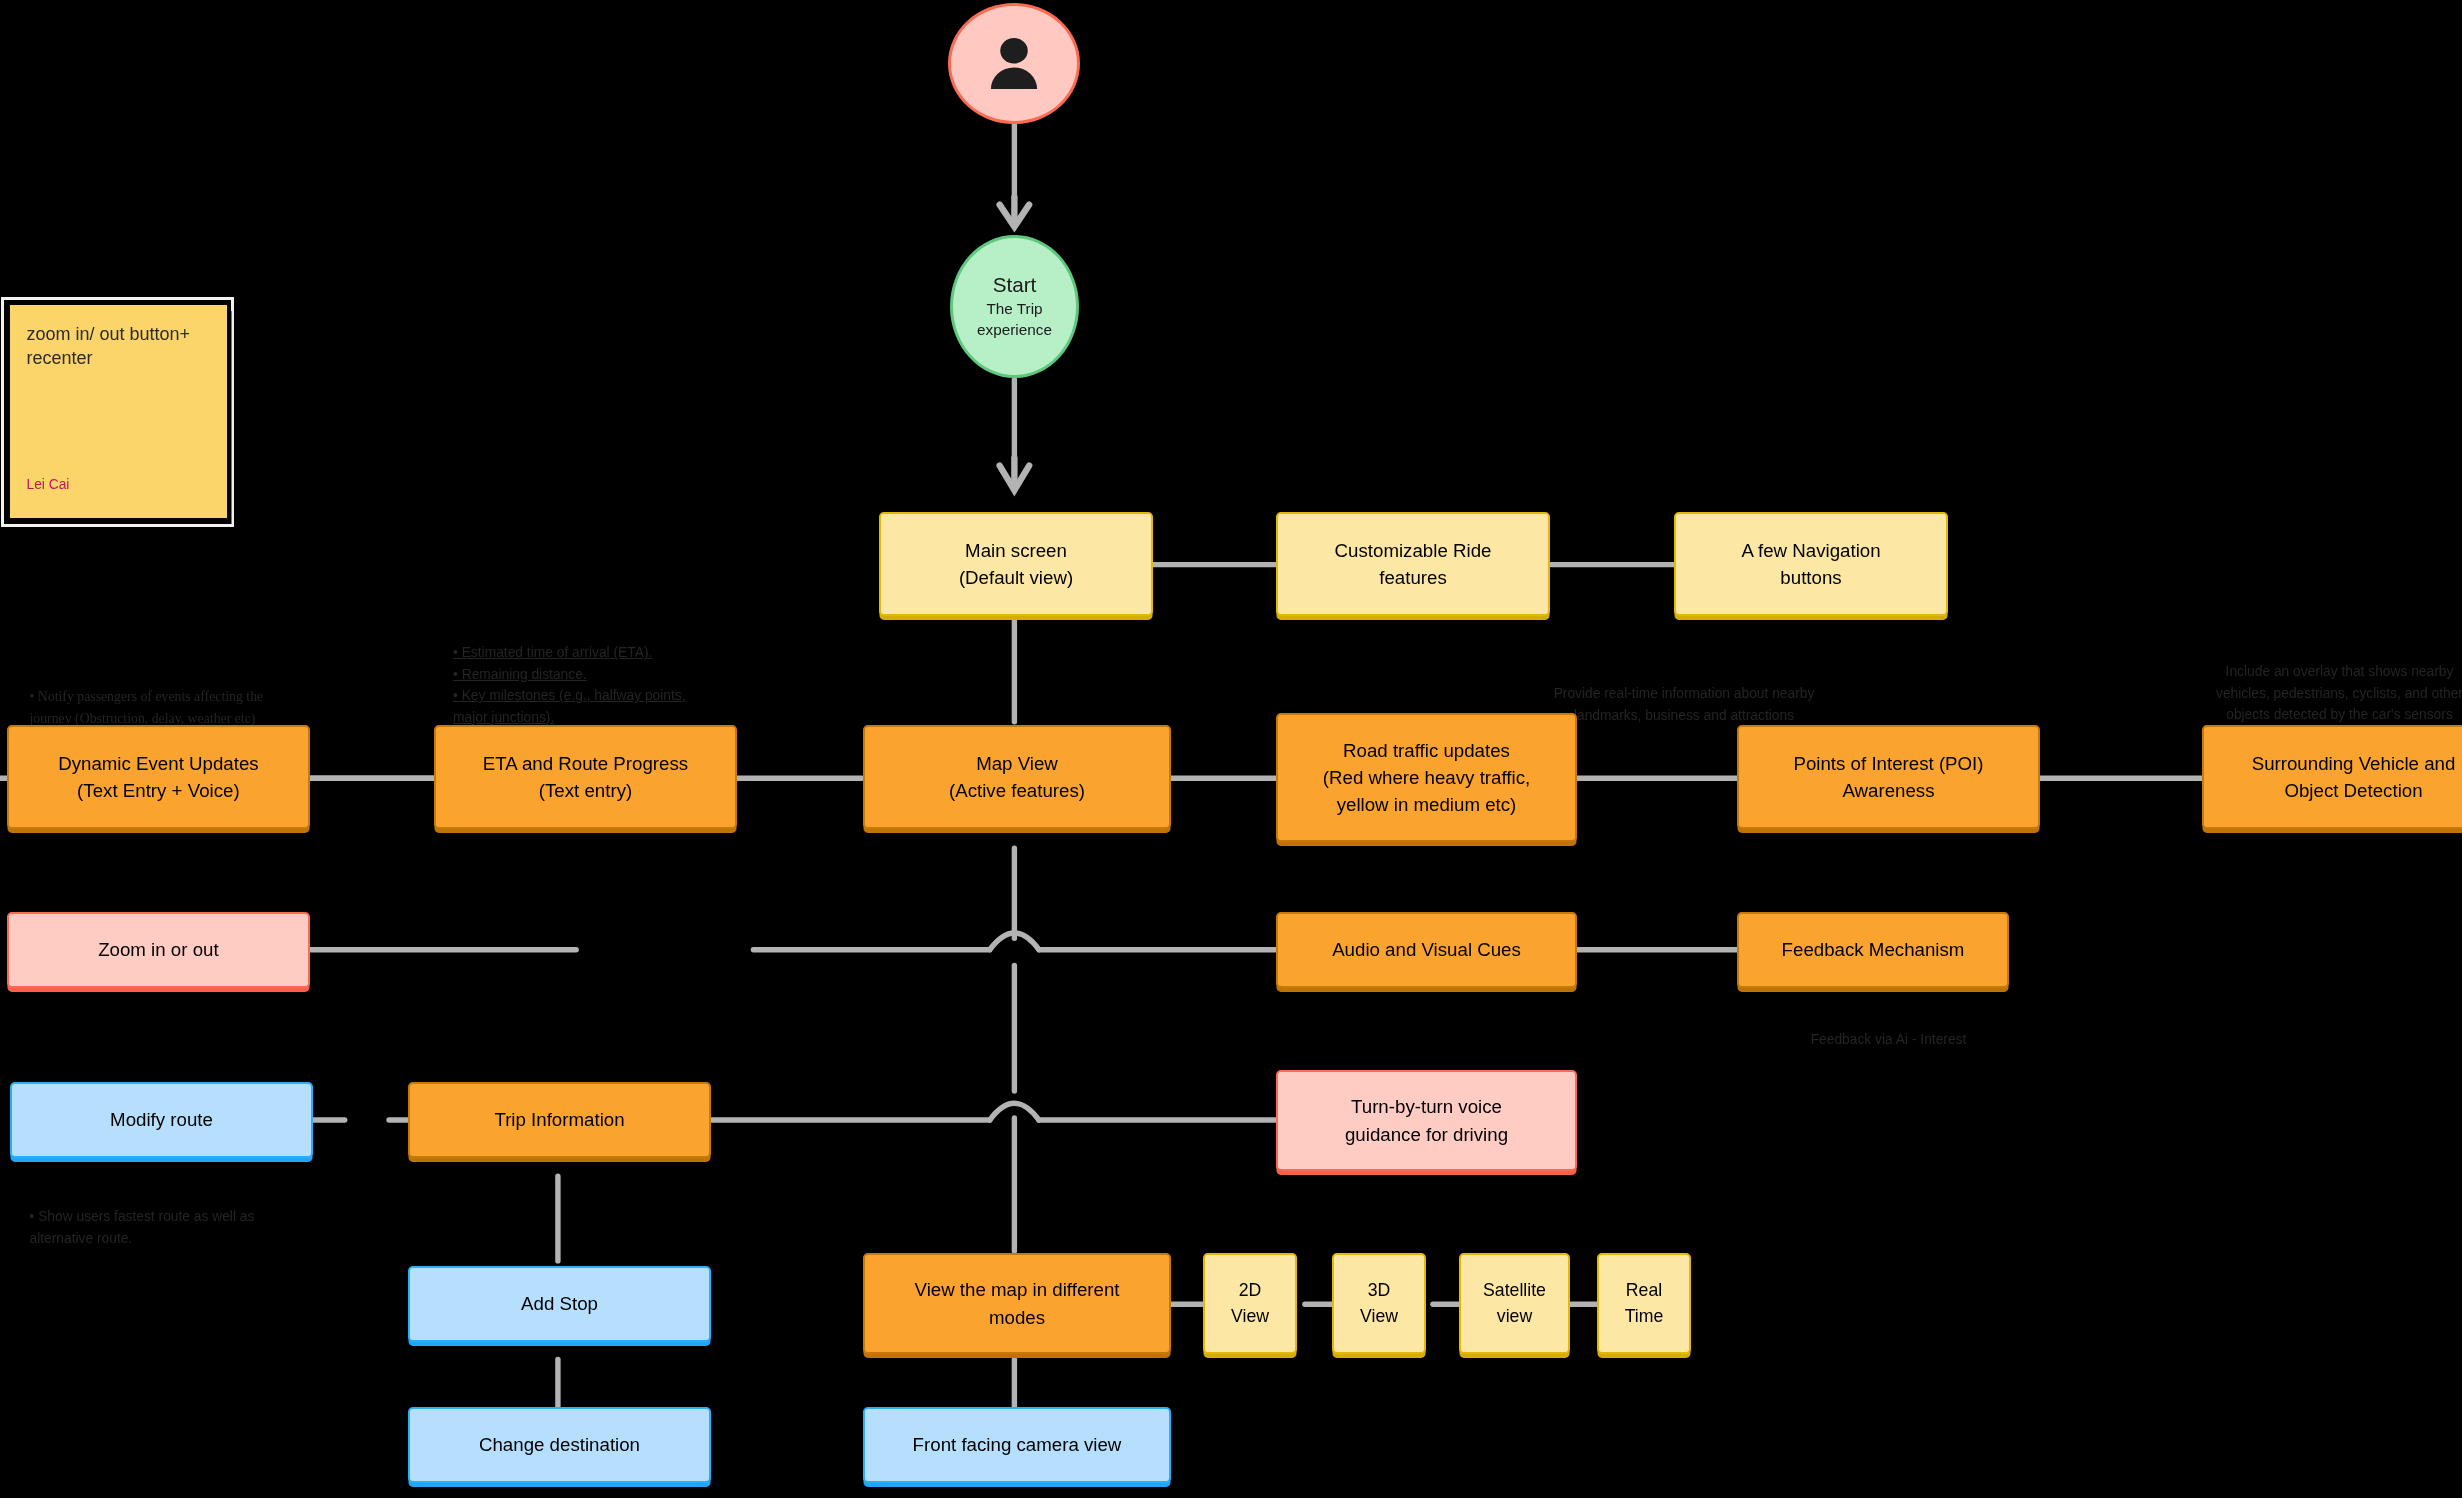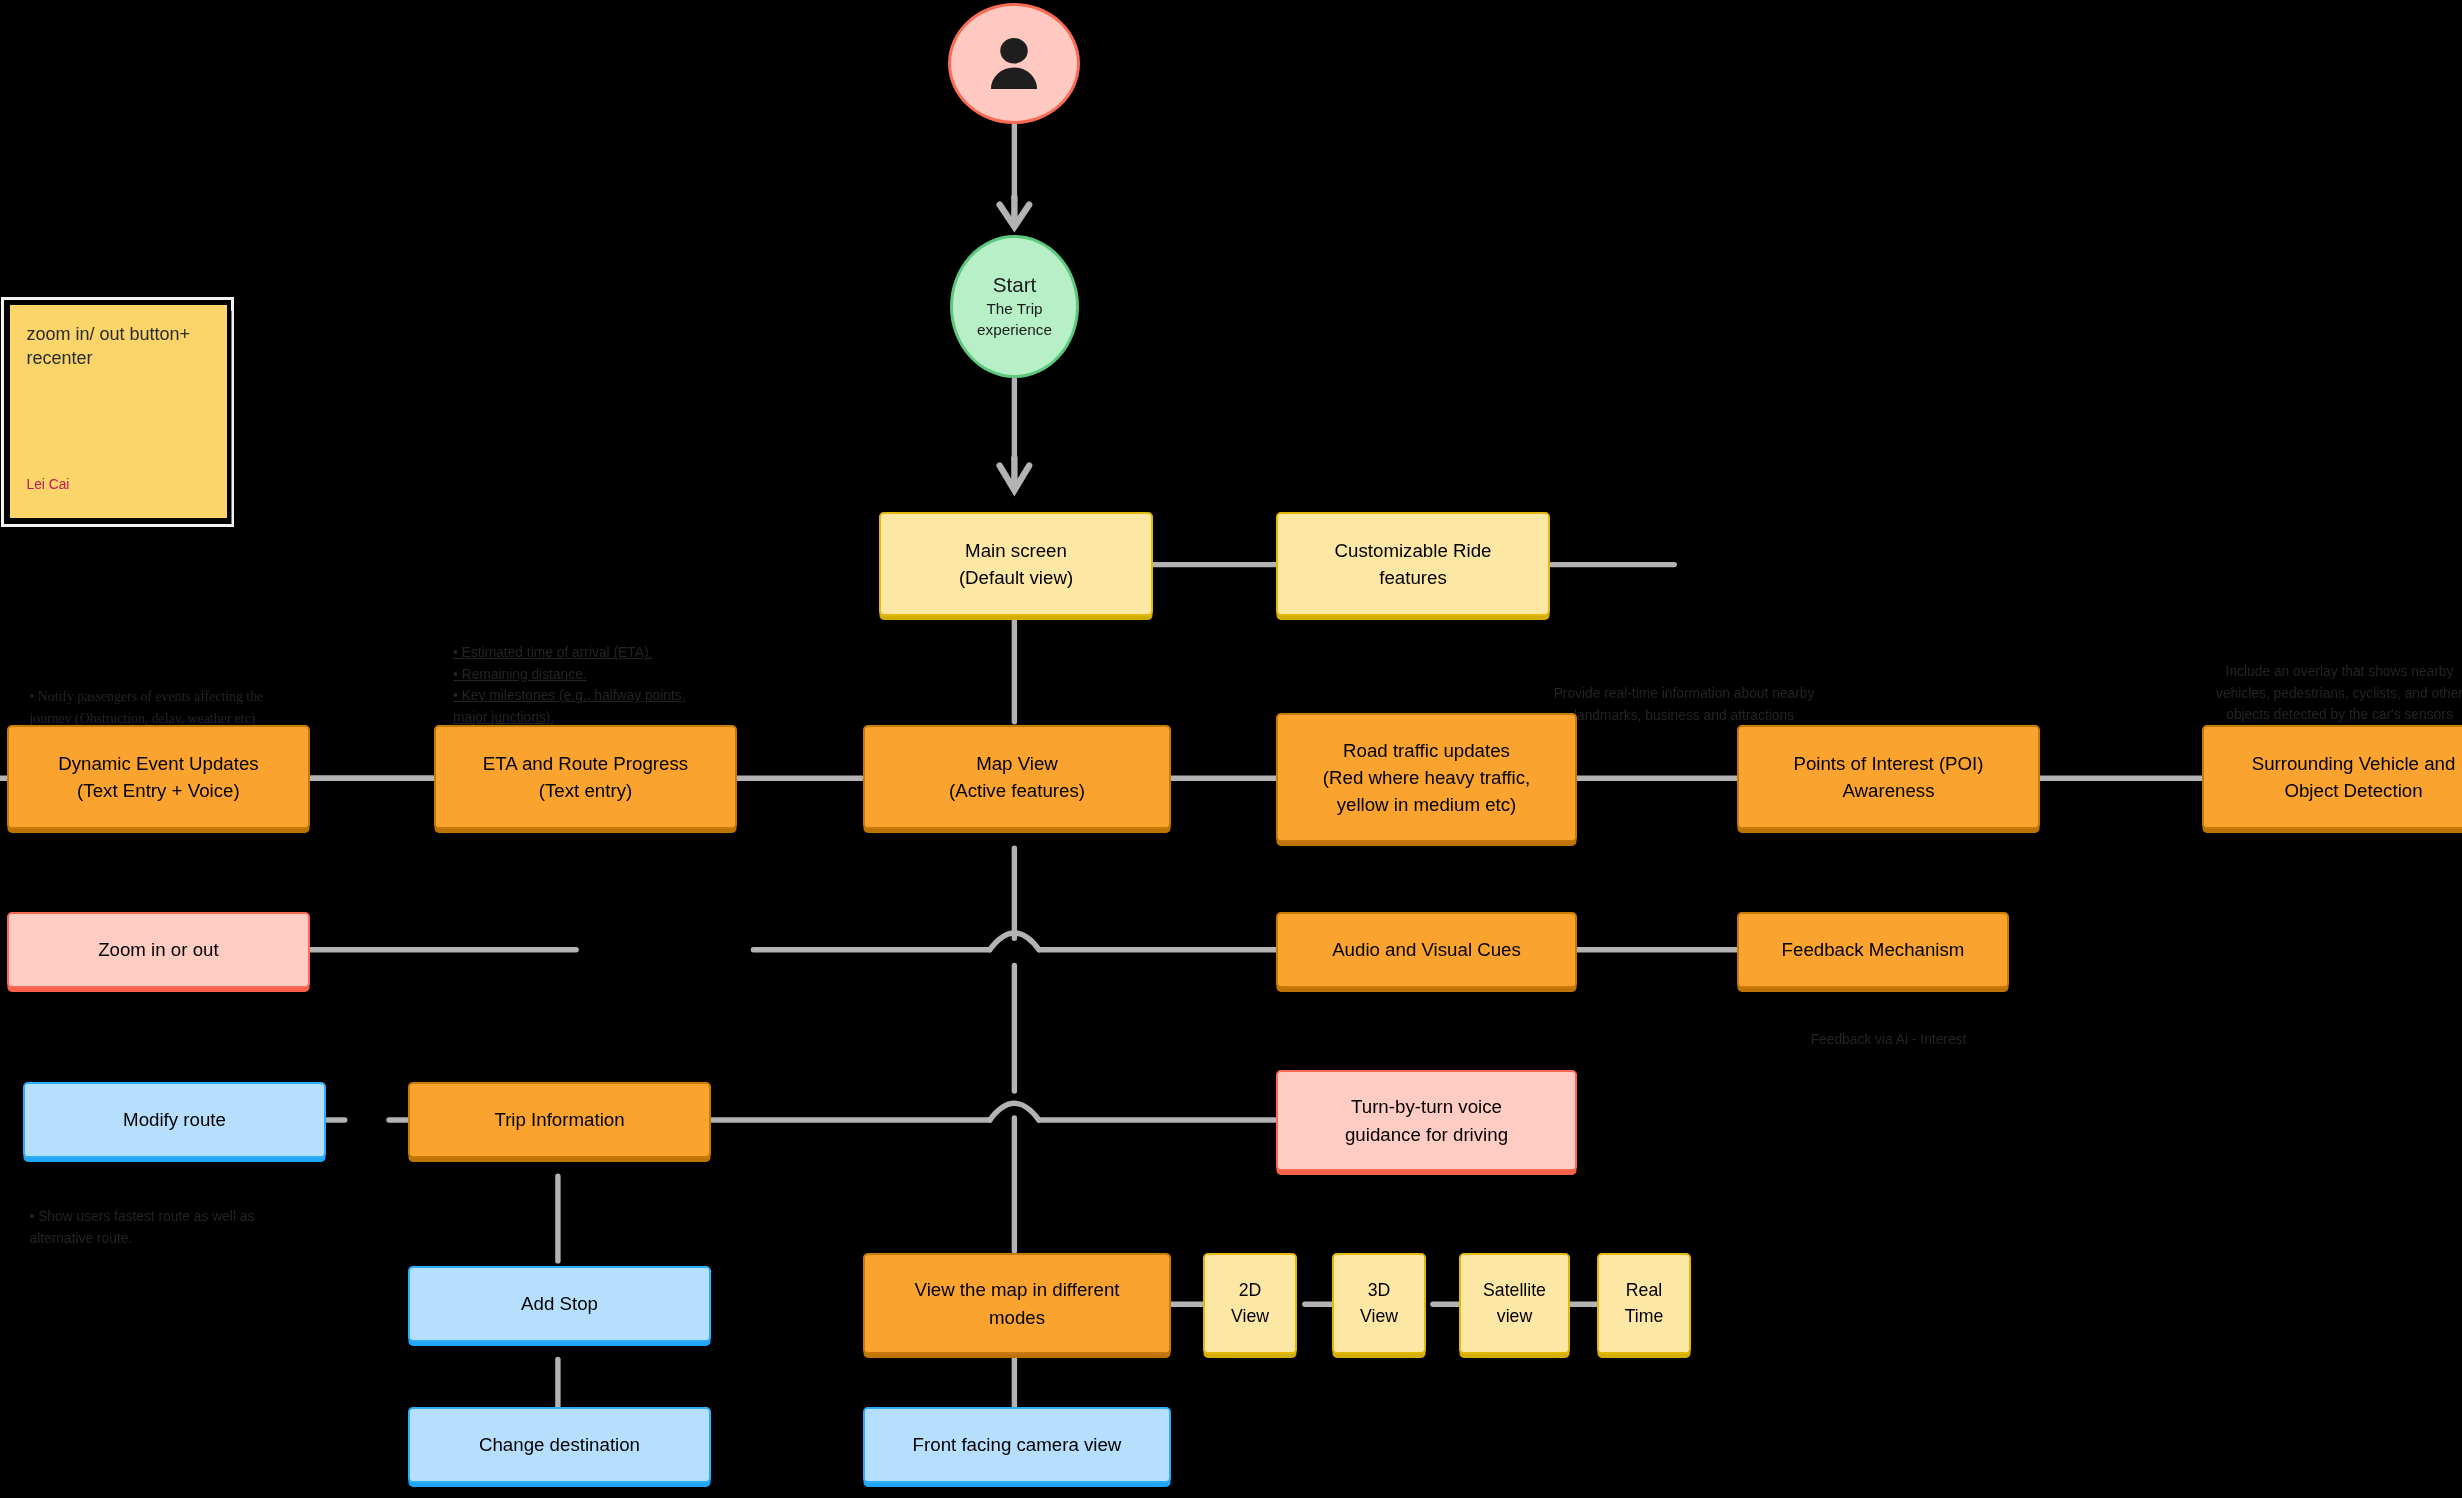--- a/index.html
+++ b/index.html
@@ -179,20 +179,24 @@
   <div class="node n-yellow" style="left:879px;top:512px;width:274px;height:104px;">
     <span class="lbl">Main screen
 (Default view)</span>
   </div>
 
   <div class="node n-yellow" style="left:1276px;top:512px;width:274px;height:104px;">
     <span class="lbl">Customizable Ride
 features</span>
   </div>
 
+  <div class="node n-yellow" style="left:1674px;top:512px;width:274px;height:104px;">
+    <span class="lbl">A few Navigation
+buttons</span>
+  </div>
 
   <div class="anno anno-dim bullet" style="left:18.7px;top:665px;width:315px;font-family:Liberation Serif, serif;">
     <span>•  Notify passengers of events affecting the
    journey (Obstruction, delay, weather etc)</span>
   </div>
 
   <div class="anno anno-dim" style="left:453px;top:621px;width:315px;text-decoration:underline;">
     <span>•  Estimated time of arrival (ETA).
 •  Remaining distance.
 •  Key milestones (e.g., halfway points,
@@ -250,21 +254,21 @@
   </div>
 
   <div class="node n-orange" style="left:1737px;top:912px;width:272px;height:76px;">
     <span class="lbl">Feedback Mechanism</span>
   </div>
 
   <div class="anno anno-dim center" style="left:1737px;top:1008px;width:303px;">
     <span>Feedback via Ai - Interest</span>
   </div>
 
-  <div class="node n-blue" style="left:23px;top:1082px;width:303px;height:76px;">
+  <div class="node n-blue" style="left:10px;top:1082px;width:303px;height:76px;">
     <span class="lbl">Modify route</span>
   </div>
 
   <div class="node n-orange" style="left:408px;top:1082px;width:303px;height:76px;">
     <span class="lbl">Trip Information</span>
   </div>
 
   <div class="node n-pink" style="left:1276px;top:1070px;width:301px;height:101px;">
     <span class="lbl">Turn-by-turn voice
 guidance for driving</span>

